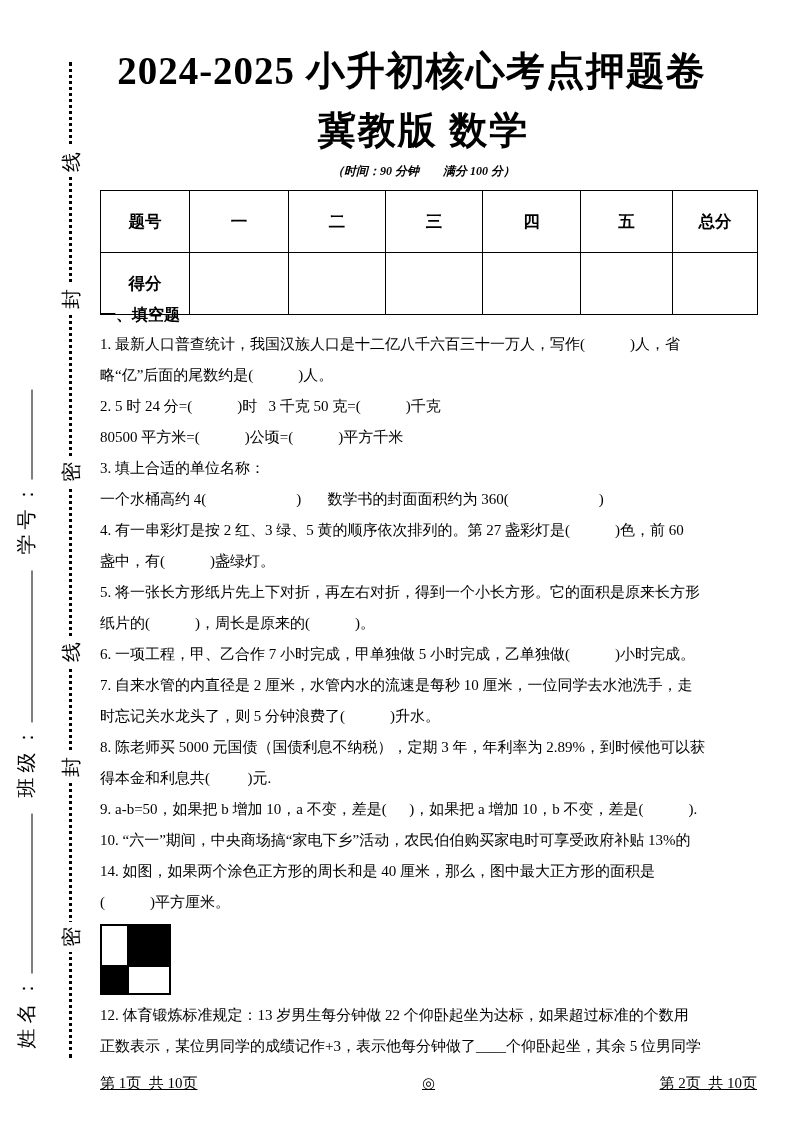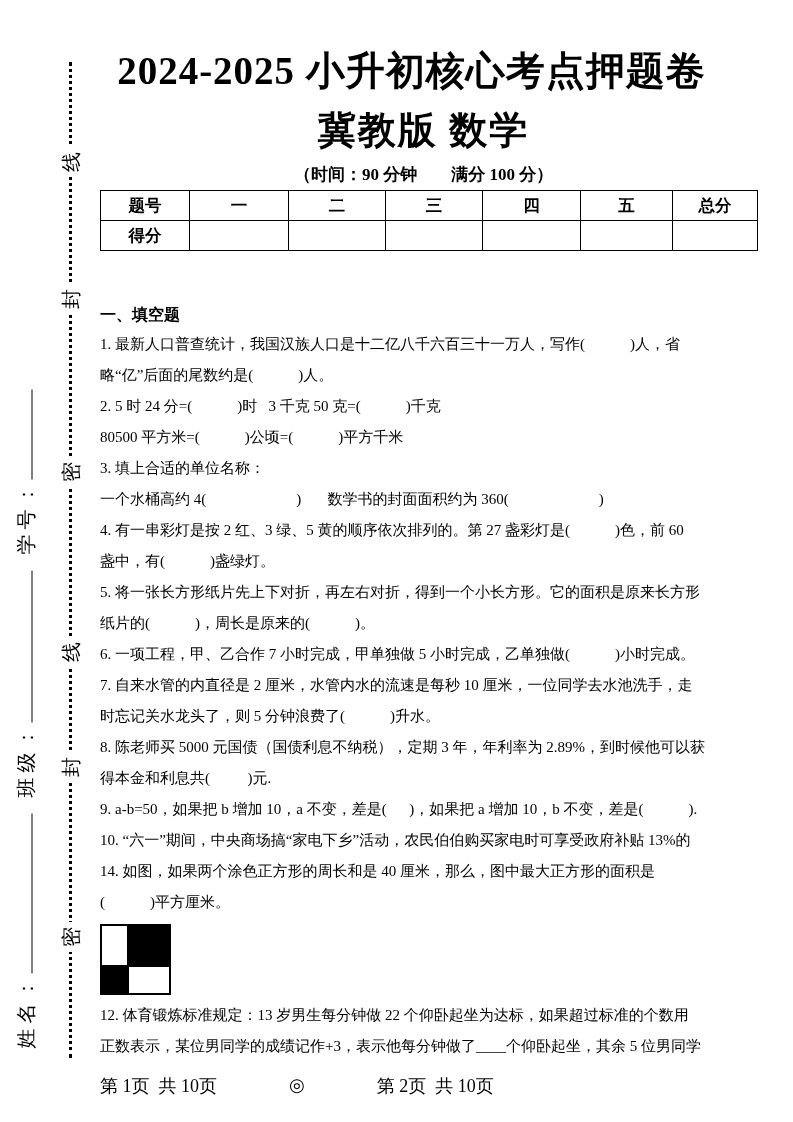--- a/index.html
+++ b/index.html
@@ -34,50 +34,50 @@
   .title {
     position:absolute; left:78px; top:44px; width:667px; text-align:center;
     font-size:39px; font-weight:bold; letter-spacing:1px;
   }
   .subtitle {
     position:absolute; left:90px; top:105px; width:667px; text-align:center;
     font-size:38px; font-weight:bold; letter-spacing:2px;
   }
   .info-line {
     position:absolute; left:90px; top:163px; width:667px; text-align:center;
-    font-size:17px; font-weight:bold; white-space:pre;
+    font-size:12px; font-weight:bold; white-space:pre;font-style:italic;
   }
   
   table.score {
     position:absolute; left:100px; top:190px; width:657px;
     border-collapse:collapse; table-layout:fixed;
   }
   table.score td {
     border:1.6px solid #000; height:29px; text-align:center;
-    font-size:16.5px; padding:0;
+    font-size:16.5px; padding:16px;
   }
   table.score td.hd { font-weight:bold; }
   
   .content { position:absolute; left:100px; top:253px; width:662px; font-size:15px; }
   .sec-title { height:28px; line-height:28px; font-weight:bold; font-size:16px;margin-top:48px; }
   .line { height:31px; line-height:31px; white-space:pre; }
   
   .fig {
     width:71px; height:71px; box-sizing:border-box; border:1.6px solid #000;
     margin:6px 0 5px 0; display:grid;
     grid-template-columns:27px 1fr; grid-template-rows:41px 1fr;
   }
   .fig .cell { border:0.7px solid #000; }
   .fig .black { background:#000; }
   .fig .white { background:#fff; }
   
   .footer {
     position:absolute; left:100px; top:1074px; width:657px;
-    display:flex; justify-content:flex-start; gap:72px;
-    font-size:18px; white-space:pre;
+    display:flex; justify-content:space-between; gap:72px;
+    font-size:15px; white-space:pre;text-decoration:underline;
   }
 </style>
 </head>
 <body>
 
 <div class="page">
 
   <div class="seal-line"></div>
   <div class="seal-char" style="top:147px">线</div>
   <div class="seal-char" style="top:284px">封</div>

